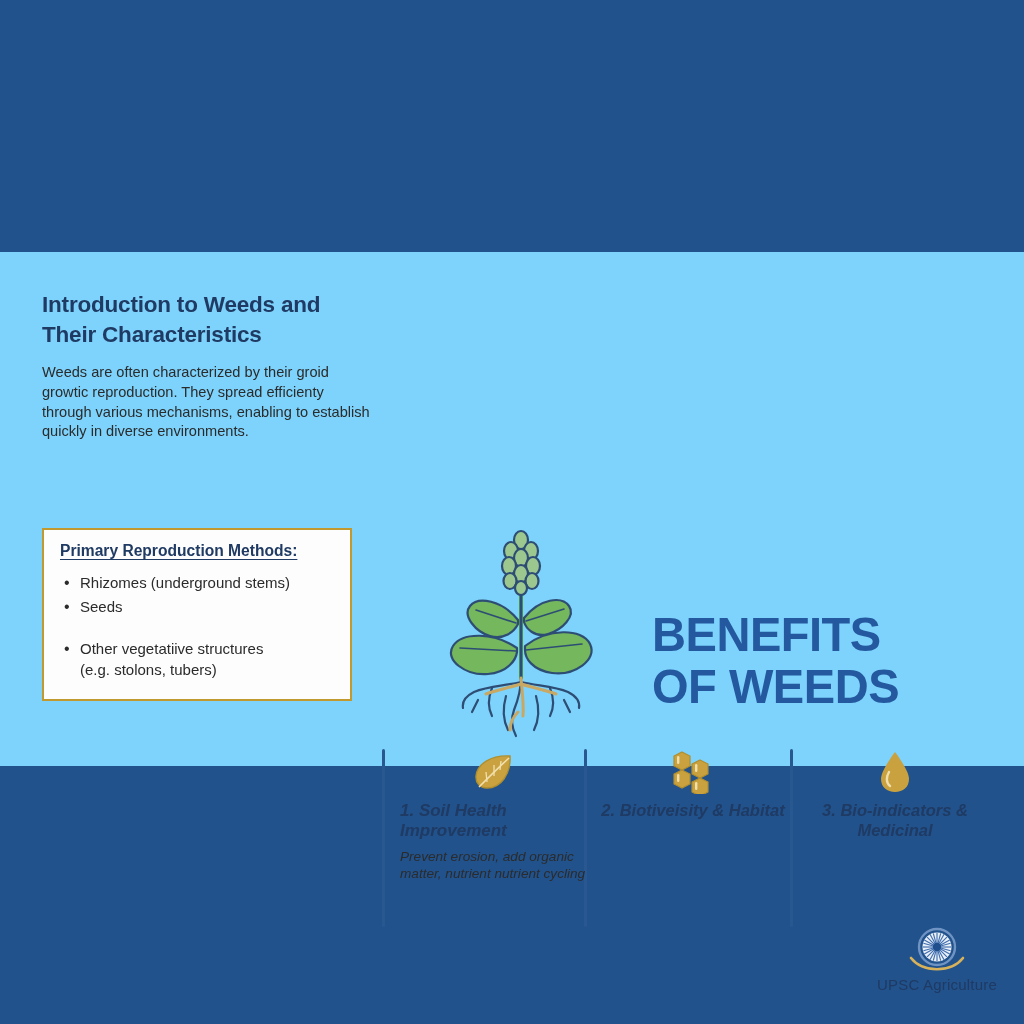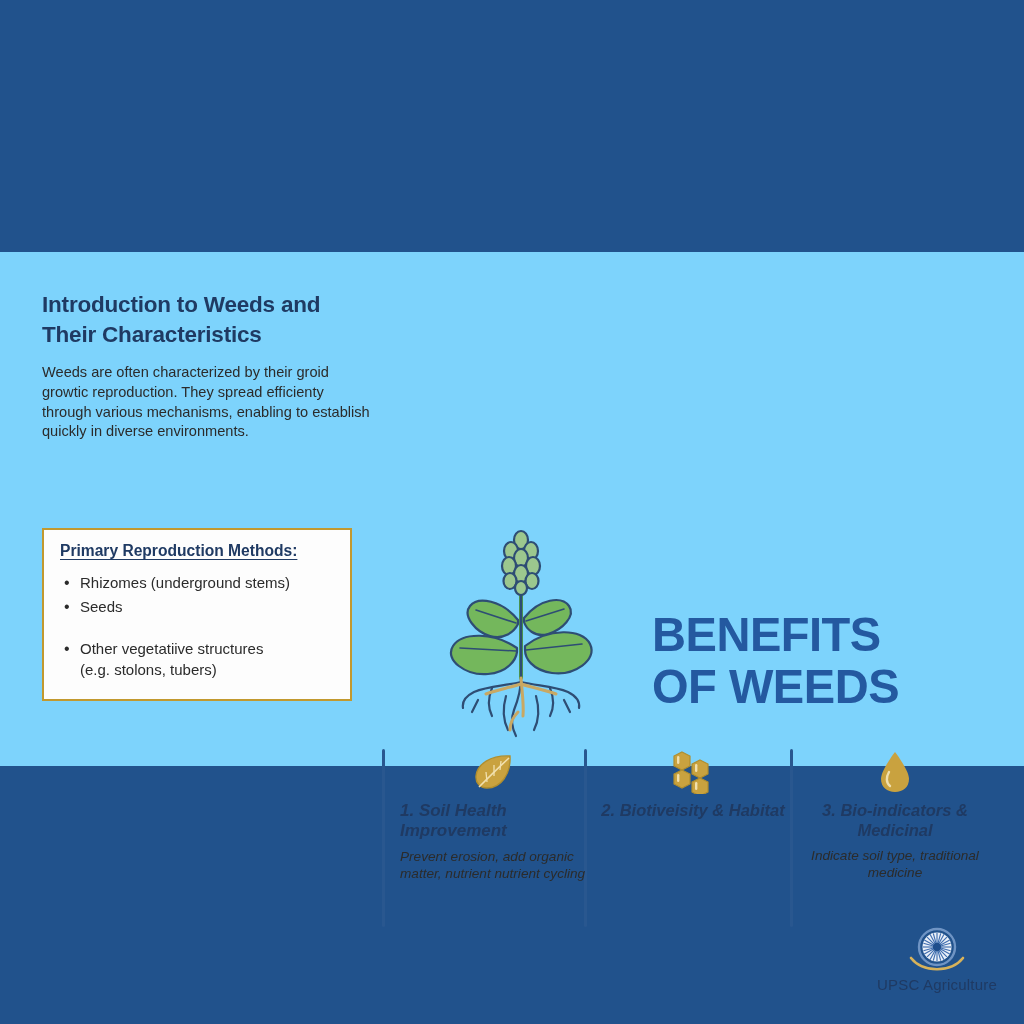--- a/index.html
+++ b/index.html
@@ -232,21 +232,20 @@
       </div>
 
       <div class="col c3">
         <div class="col-icon">
           <svg width="34" height="44" viewBox="0 0 34 44" aria-hidden="true">
             <path d="M17 2 C17 2 3 20 3 29 C3 37 9 42 17 42 C25 42 31 37 31 29 C31 20 17 2 17 2 Z" fill="#C9A23F"></path>
             <path d="M11 22 C8 27 8 33 12 36" stroke="#F1E0AE" stroke-width="2.4" fill="none" stroke-linecap="round"></path>
           </svg>
         </div>
         <h2 class="col-title">3. Bio-indicators &amp; Medicinal</h2>
-        <p class="col-desc">Indicate soil type, traditional medicine</p>
       </div>
     </div>
 
     <div class="logo">
       <div class="logo-mark">
         <svg width="60" height="48" viewBox="0 0 60 48" aria-hidden="true">
           <g>
             <circle cx="30" cy="20" r="18" fill="none" stroke="#6F94C4" stroke-width="2.4"></circle>
             <circle cx="30" cy="20" r="14.5" fill="#EAF0F8"></circle>
             <g stroke="#3F6DAF" stroke-width="1.15">

